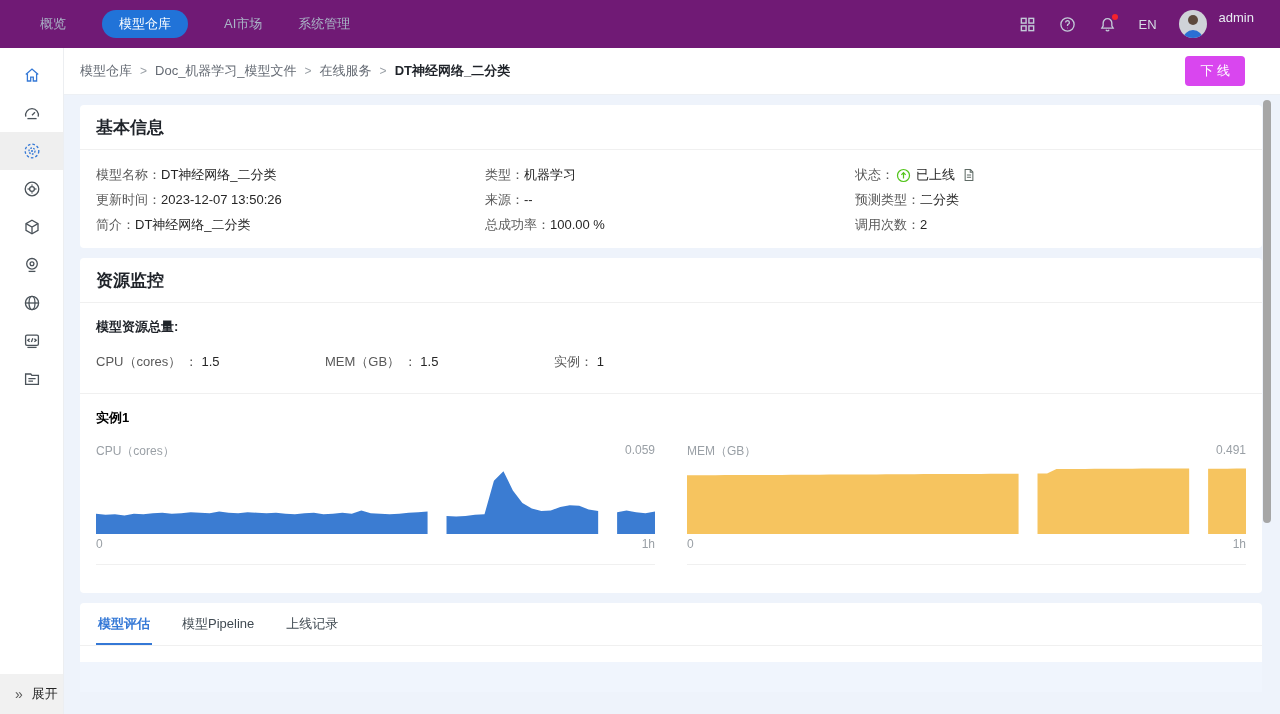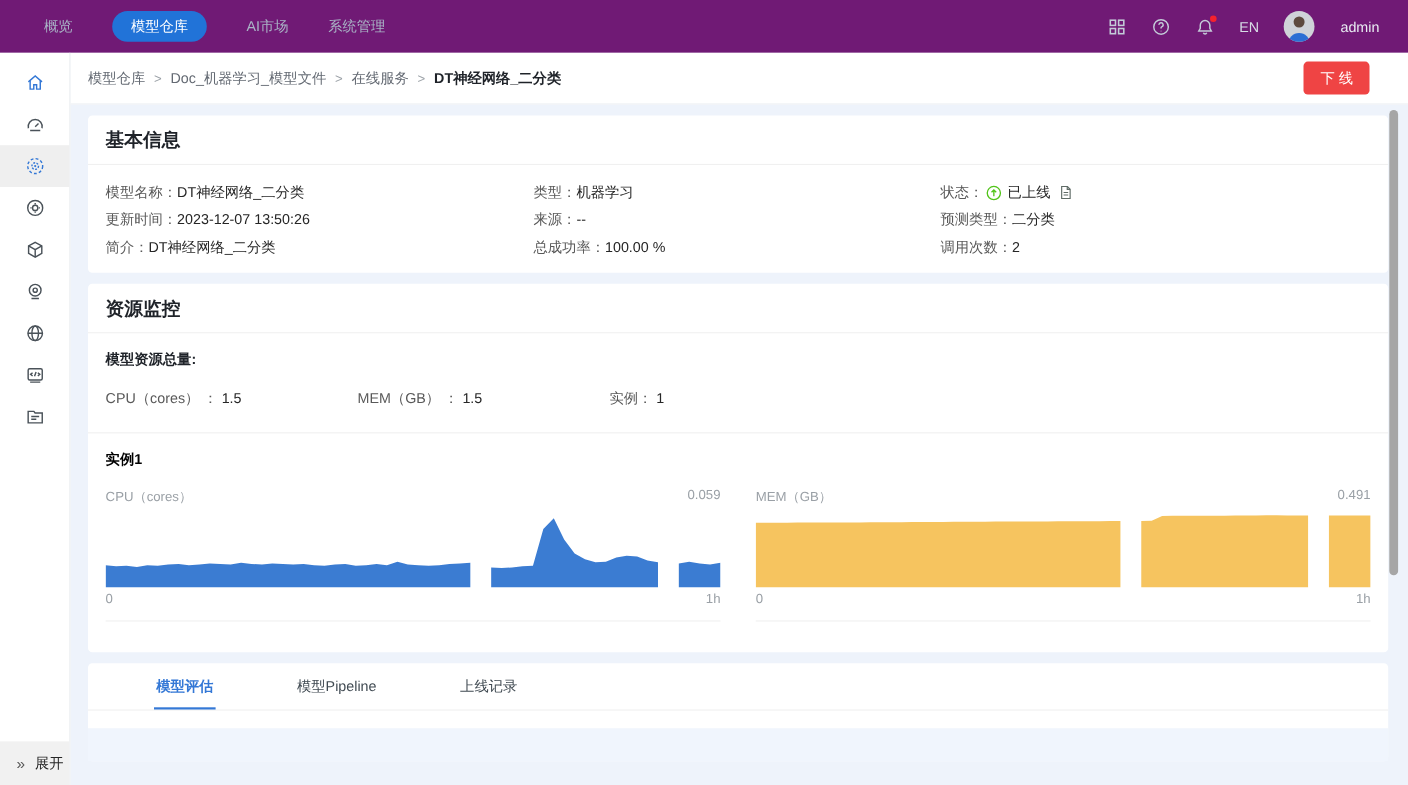--- a/index.html
+++ b/index.html
@@ -8,21 +8,21 @@
   
   .topnav { height:48px; background:#701a75; display:flex; align-items:center; justify-content:space-between; padding:0 26px 0 40px; }
   .nav-left { display:flex; align-items:center; gap:36px; }
   .nav-item { color:#a9b4c6; font-size:13px; cursor:pointer; white-space:nowrap; }
   .nav-item.pill { background:#2173d8; color:#fff; padding:5px 17px; border-radius:14px; }
   .nav-right { display:flex; align-items:center; gap:22px; }
   .nav-ico { width:18px; height:18px; color:#c3cbd8; position:relative; display:flex; align-items:center; justify-content:center; }
   .nav-ico svg { width:17px; height:17px; }
   .red-dot { position:absolute; top:-1px; right:-1px; width:6px; height:6px; border-radius:50%; background:#f5222d; }
   .lang { color:#d6dce5; font-size:13px; }
-  .userbox { display:flex; align-items:center; gap:24px; }
+  .userbox { display:flex; gap:12px; }
   .avatar { width:28px; height:28px; border-radius:50%; background:#cfd3d8; overflow:hidden; position:relative; }
   .avatar .head { position:absolute; top:5px; left:9px; width:10px; height:10px; border-radius:50%; background:#5d4a3e; }
   .avatar .body { position:absolute; bottom:-4px; left:4px; width:20px; height:12px; border-radius:10px 10px 0 0; background:#2b6fd4; }
   .username { color:#e8ecf2; font-size:13px; }
 
   
   .layout { display:flex; height:666px; }
   .sidebar { width:64px; background:#fff; border-right:1px solid #eceef1; position:relative; flex-shrink:0; }
   .side-item { height:38px; display:flex; align-items:center; justify-content:center; color:#4a5259; cursor:pointer; }
   .side-item svg { width:18px; height:18px; }
@@ -31,21 +31,21 @@
   .side-item.active { background:#efefef; color:#3478d6; }
   .expand-bar { position:absolute; bottom:0; left:0; width:100%; height:40px; background:#f1f1f1; display:flex; align-items:center; gap:9px; padding-left:15px; font-size:13px; color:#262626; cursor:pointer; }
   .expand-bar .chev { color:#595959; font-size:14px; }
 
   .main { flex:1; display:flex; flex-direction:column; min-width:0; }
   .crumb-bar { height:47px; background:#fff; display:flex; align-items:center; justify-content:space-between; padding:0 35px 0 16px; border-bottom:1px solid #edf0f4; }
   .crumbs { display:flex; align-items:center; gap:8px; font-size:13px; color:#646a73; }
   .crumbs .sep { color:#9aa0a6; font-size:12px; }
   .crumbs a { color:#646a73; cursor:pointer; text-decoration:none; }
   .crumbs .current { color:#1f2329; font-weight:bold; }
-  .btn-primary { background:#ef4444; color:#fff; border:none; border-radius:4px; font-size:13px; padding:6px 15px; cursor:pointer; white-space:nowrap; }
+  .btn-primary { background:#d946ef; color:#fff; border:none; border-radius:4px; font-size:13px; padding:6px 15px; cursor:pointer; white-space:nowrap; }
 
   .content { flex:1; padding:10px 18px 0 16px; overflow:hidden; }
   .card { background:#fff; border-radius:4px; }
   .card + .card { margin-top:10px; }
   .card-head { padding:11px 16px 10px; font-size:17px; font-weight:bold; color:#1f2329; border-bottom:1px solid #f0f0f0; }
 
   
   .info-body { padding:16px 16px 14px; display:flex; }
   .info-col { display:flex; flex-direction:column; gap:7px; }
   .info-col.c1 { width:389px; }
@@ -67,21 +67,21 @@
   .res-divider { border:none; border-top:1px solid #f0f0f0; margin:22px -16px 0; }
   .inst-title { margin-top:15px; font-size:13px; font-weight:bold; color:#000000; }
   .charts-row { display:flex; gap:32px; margin-top:16px; padding-bottom:28px; }
   .chart-panel { flex:1; min-width:0; }
   .chart-head { display:flex; justify-content:space-between; font-size:12px; color:#9aa0a6; margin-bottom:8px; }
   .chart-svg { width:100%; height:66px; display:block; }
   .chart-axis { display:flex; justify-content:space-between; font-size:12px; color:#9aa0a6; margin-top:3px; padding-bottom:13px; border-bottom:1px solid #f0f0f0; }
 
   
   .tabs-row { display:flex; gap:28px; padding:0 16px; border-bottom:1px solid #f0f0f0; }
-  .tab { font-size:13px; color:#404a52; padding:12px 2px 10px; cursor:pointer; border-bottom:2px solid transparent;margin-left:44px; }
+  .tab { font-size:13px; color:#404a52; padding:12px 2px 10px; cursor:pointer; border-bottom:2px solid transparent; }
   .tab.active { color:#3478d6; font-weight:bold; border-bottom-color:#3478d6; }
   .table-head-strip { margin-top:16px; height:30px; background:#f0f5fd; }
 
   
   .scroll-thumb { position:absolute; top:100px; right:9px; width:8px; height:423px; border-radius:4px; background:#a6a6a6; z-index:20; cursor:grab; }
 </style>
 </head>
 <body>
 
 <header class="topnav">

